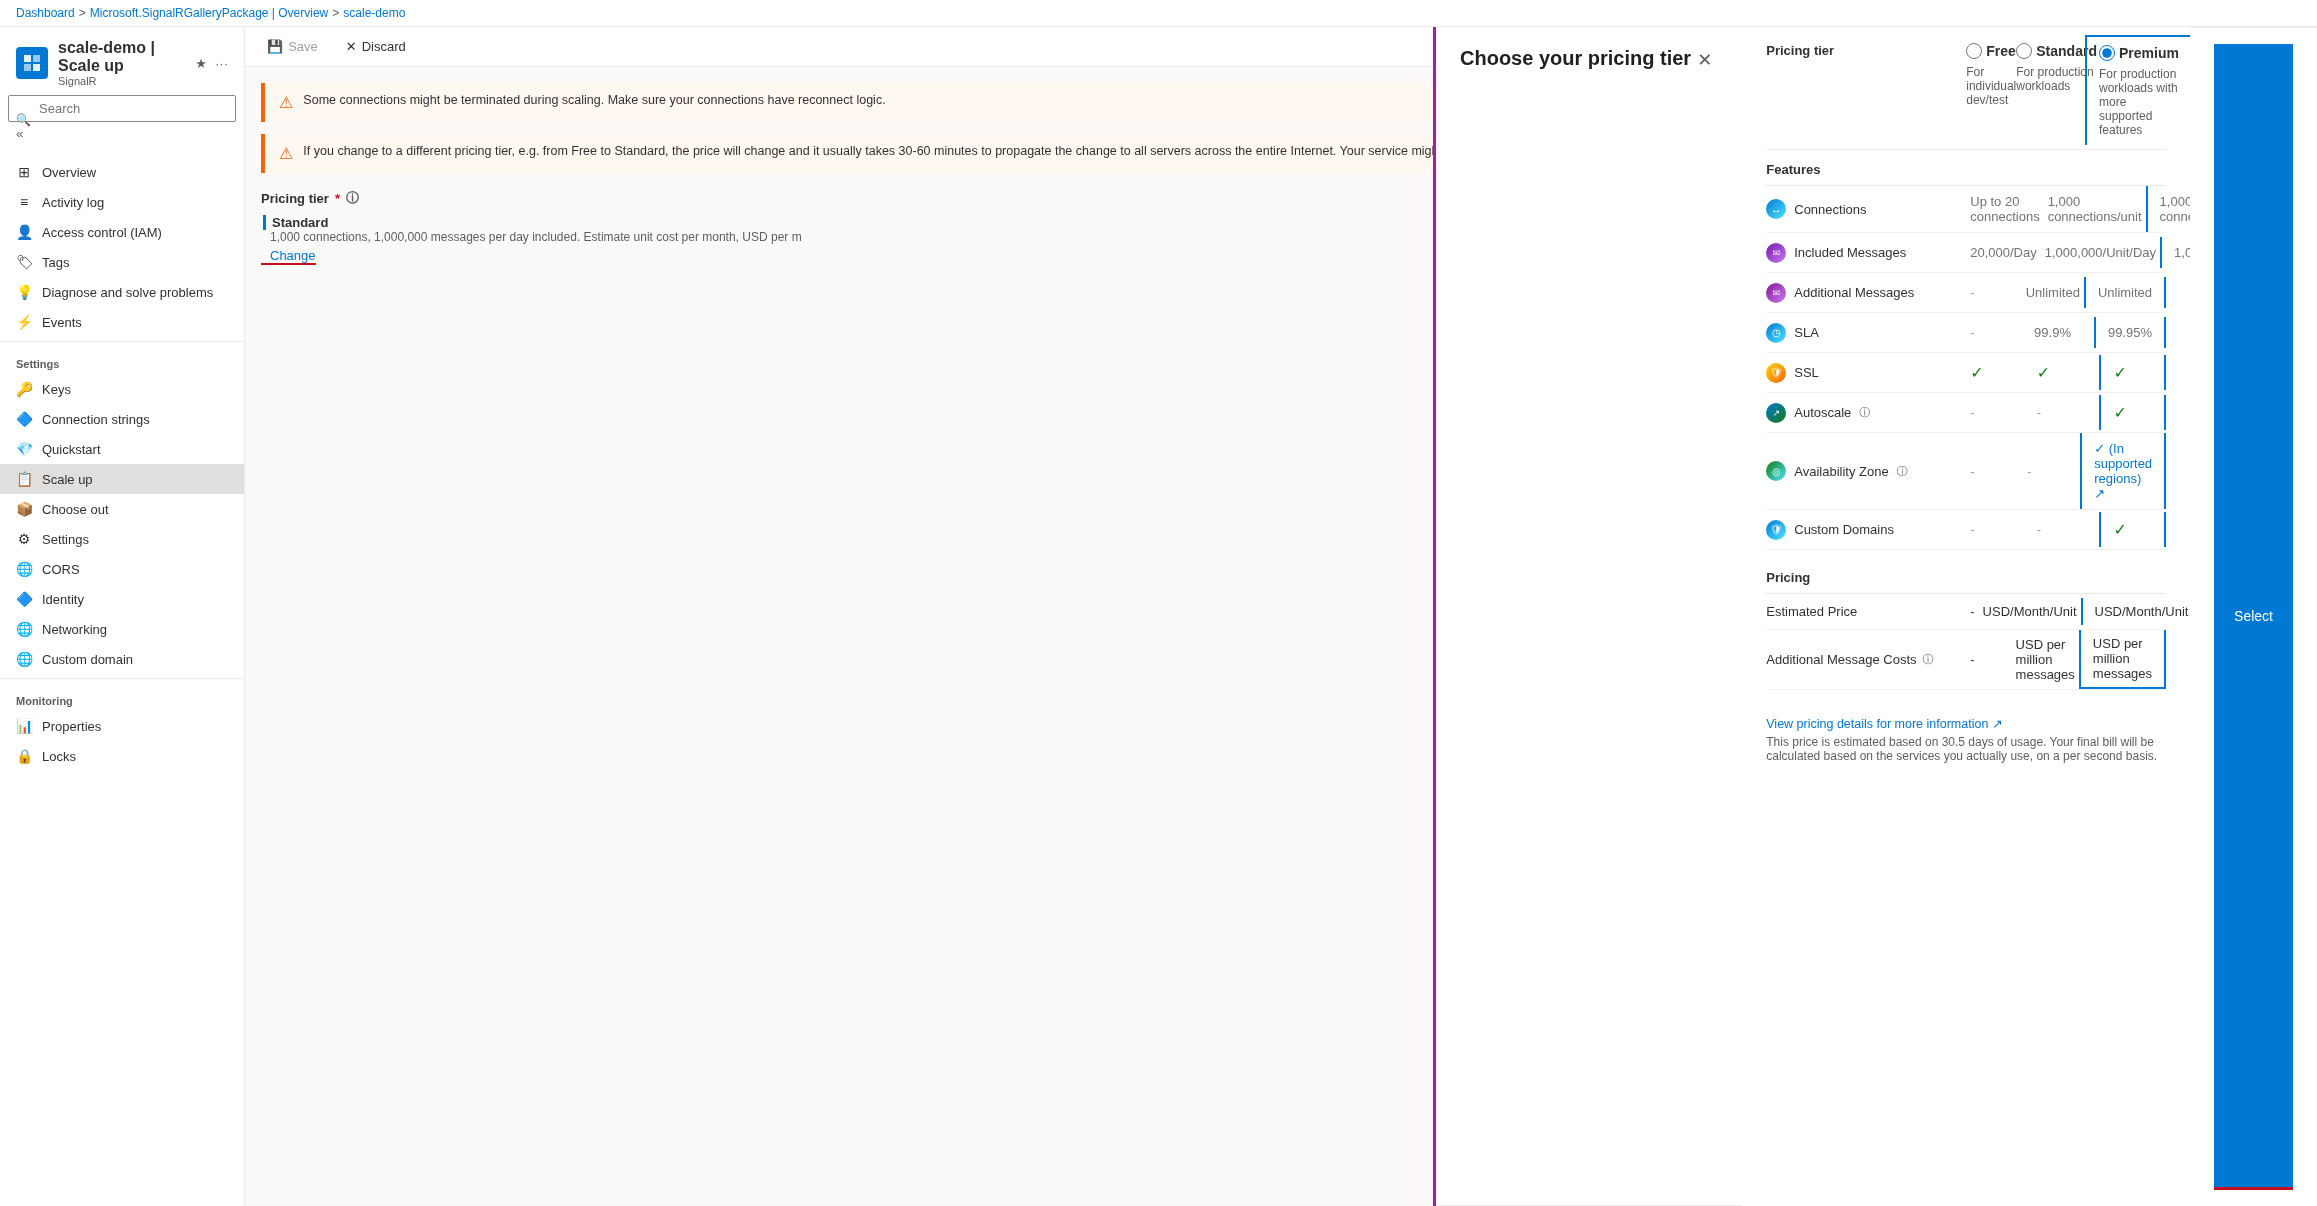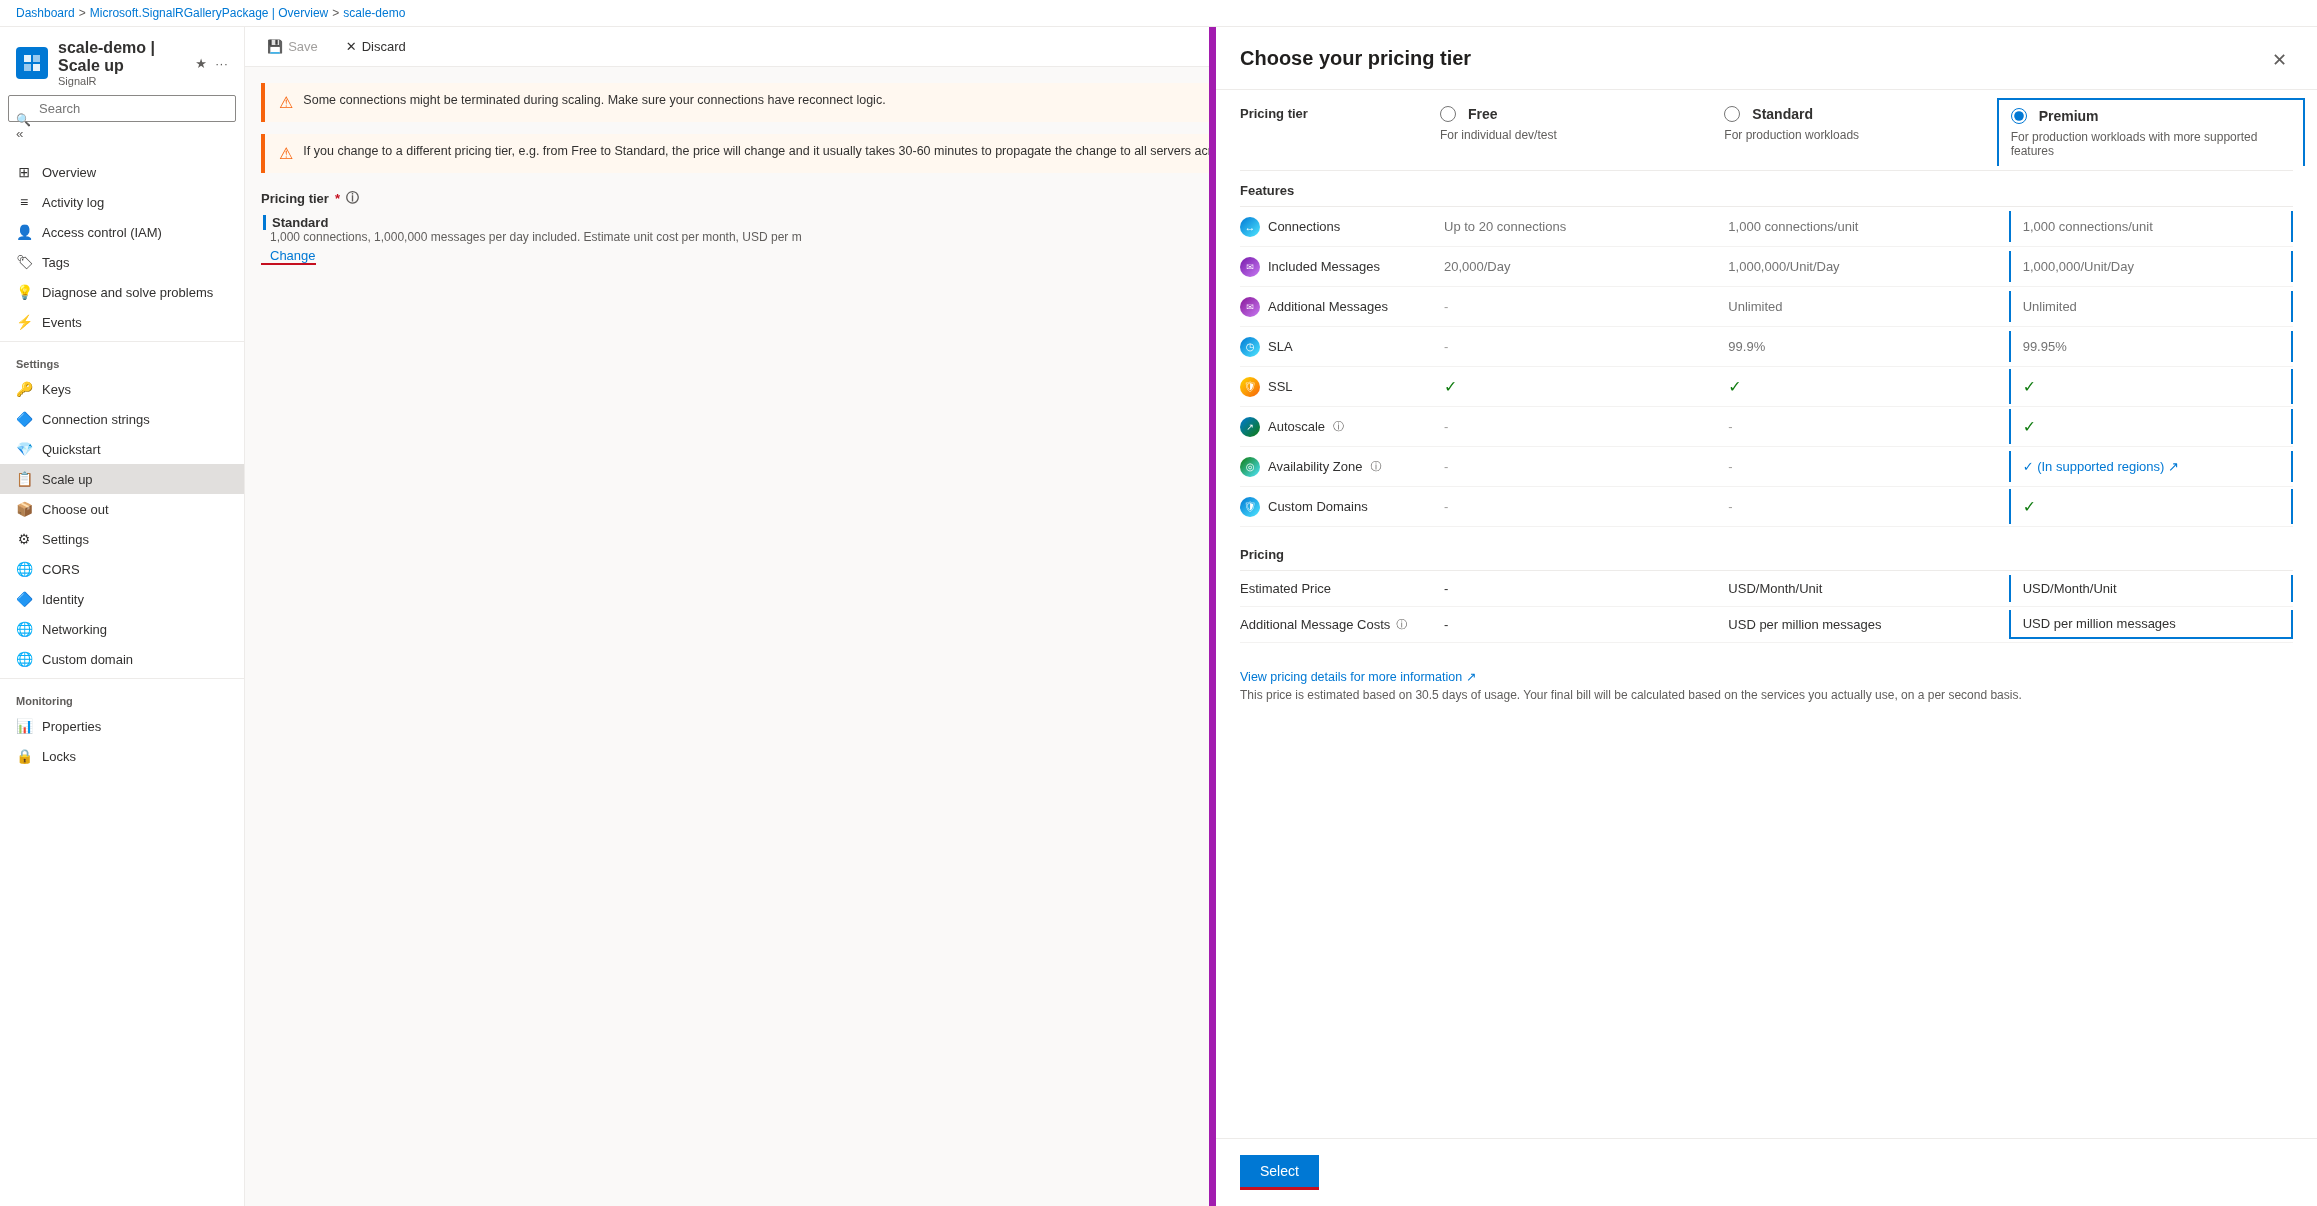--- a/index.html
+++ b/index.html
@@ -192,25 +192,25 @@
       padding-left: 9px;
       border-bottom: 2px solid #c50f1f;
     }
 
     
     .panel-overlay {
       position: absolute;
       top: 0;
       right: 0;
       bottom: 0;
-      width: 1108px;
+      width: 884px;
       background: #fff;
-      border-left: 7px solid #a21caf;
-      display: flex;
-      flex-direction: column;
+      border-left: 3px solid #a21caf;
+      display: flex;
+      flex-direction: row;
       overflow: hidden;
       z-index: 10;
     }
 
     .panel-header {
       padding: 20px 24px 16px;
       display: flex;
       align-items: flex-start;
       justify-content: space-between;
       border-bottom: 1px solid #edebe9;
@@ -245,21 +245,21 @@
     .tier-col-header { text-align: left; }
     .tier-label-col { font-weight: 600; font-size: 13px; color: #323130; }
     .tier-option {
       display: flex;
       flex-direction: column;
       gap: 4px;
     }
     .tier-radio-row {
       display: flex;
       align-items: flex-start;
-      gap: 12px;
+      gap: 4px;
     }
     .tier-radio-row input[type="radio"] { accent-color: #0078d4; width: 16px; height: 16px; }
     .tier-name { font-size: 14px; font-weight: 600; }
     .tier-desc { font-size: 12px; color: #605e5c; margin-top: 2px; }
 
     .premium-col {
       border: 2px solid #0078d4;
       border-radius: 0;
       padding: 8px 12px;
       margin: -8px -12px;

